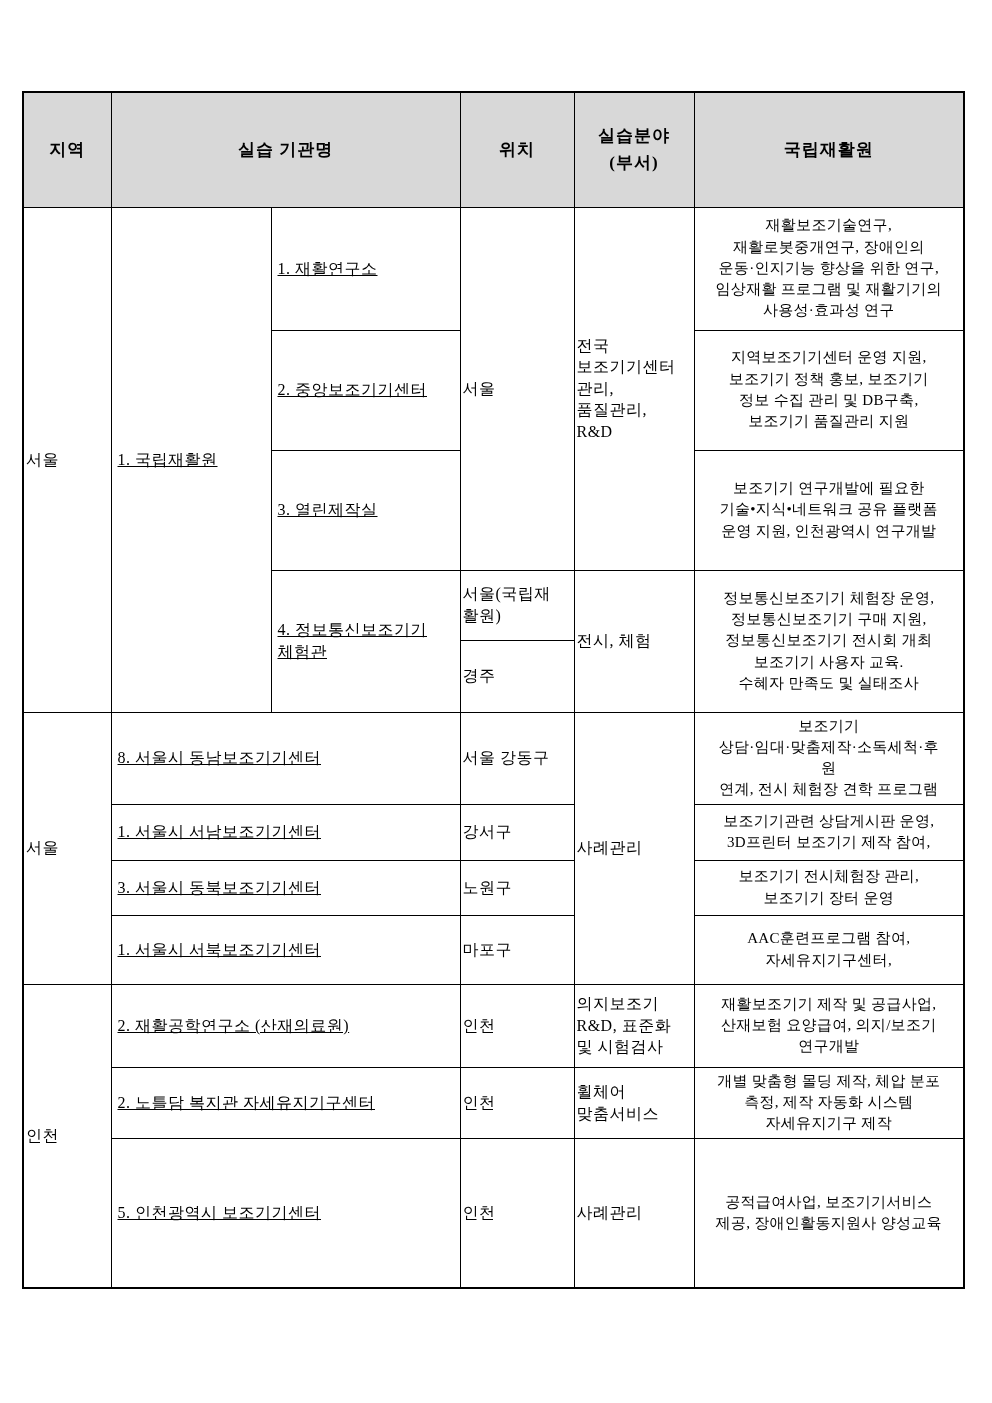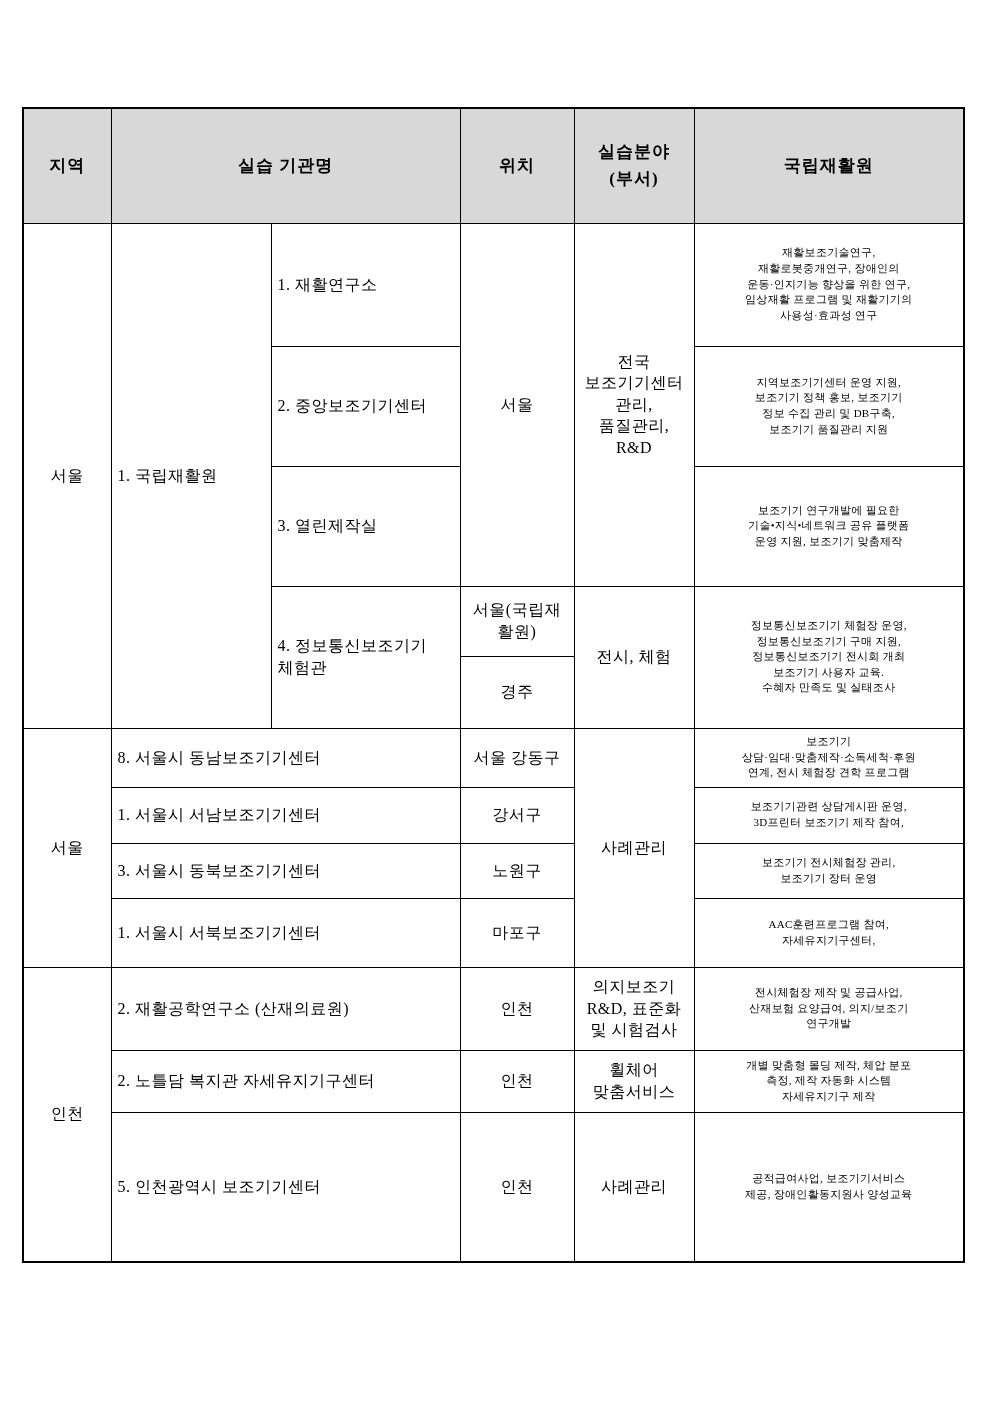--- a/index.html
+++ b/index.html
@@ -7,21 +7,21 @@
   body {
     width: 992px; height: 1403px;
     background: #ffffff;
     font-family: "Liberation Serif", "DejaVu Serif", serif;
     color: #000000;
   }
   .page { position: relative; width: 992px; height: 1403px; background: #ffffff; }
 
   table.doc-table {
     position: absolute;
-    left: 22px; top: 107px;
+    left: 22px; top: 91px;
     width: 941px;
     border-collapse: collapse;
     table-layout: fixed;
     border: 2.5px solid #000000;
   }
   .doc-table th, .doc-table td {
     border: 1.5px solid #000000;
     vertical-align: middle;
     white-space: pre-line;
     overflow: hidden;
@@ -29,35 +29,35 @@
   }
   th.hd {
     background: #d8d8d8;
     font-weight: bold;
     font-size: 17px;
     text-align: center;
     line-height: 1.55;
     letter-spacing: 1px;
   }
   td.ctr {
-    text-align: center;
     font-size: 16px;
     line-height: 1.35;
     letter-spacing: 0.5px;
   }
   td.left {
     text-align: left;
     font-size: 16px;
     line-height: 1.35;
     padding-left: 6px;
     letter-spacing: 0.5px;
+    text-decoration: underline;
   }
   td.content {
     text-align: center;
-    font-size: 11px;
+    font-size: 15px;
     line-height: 1.42;
     letter-spacing: 0.3px;
     padding: 3px 20px;
   }
 </style>
 </head>
 <body>
 
 <div class="page">
   <table class="doc-table">
@@ -100,21 +100,21 @@
       <td class="left">2. 중앙보조기기센터</td>
       <td class="content">지역보조기기센터 운영 지원,
 보조기기 정책 홍보, 보조기기
 정보 수집 관리 및 DB구축,
 보조기기 품질관리 지원</td>
     </tr>
     <tr style="height:120px">
       <td class="left">3. 열린제작실</td>
       <td class="content">보조기기 연구개발에 필요한
 기술•지식•네트워크 공유 플랫폼
-운영 지원, 보조기기 맞춤제작</td>
+운영 지원, 인천광역시 연구개발</td>
     </tr>
     <tr style="height:70px">
       <td class="left" rowspan="2">4. 정보통신보조기기
 체험관</td>
       <td class="ctr">서울(국립재
 활원)</td>
       <td class="ctr" rowspan="2">전시, 체험</td>
       <td class="content" rowspan="2">정보통신보조기기 체험장 운영,
 정보통신보조기기 구매 지원,
 정보통신보조기기 전시회 개최
@@ -153,21 +153,21 @@
 자세유지기구센터,</td>
     </tr>
 
     <tr style="height:83px">
       <td class="ctr" rowspan="3">인천</td>
       <td class="left" colspan="2">2. 재활공학연구소 (산재의료원)</td>
       <td class="ctr">인천</td>
       <td class="ctr">의지보조기
 R&amp;D, 표준화
 및 시험검사</td>
-      <td class="content">전시체험장 제작 및 공급사업,
+      <td class="content">재활보조기기 제작 및 공급사업,
 산재보험 요양급여, 의지/보조기
 연구개발</td>
     </tr>
     <tr style="height:62px">
       <td class="left" colspan="2">2. 노틀담 복지관 자세유지기구센터</td>
       <td class="ctr">인천</td>
       <td class="ctr">휠체어
 맞춤서비스</td>
       <td class="content">개별 맞춤형 몰딩 제작, 체압 분포
 측정, 제작 자동화 시스템

